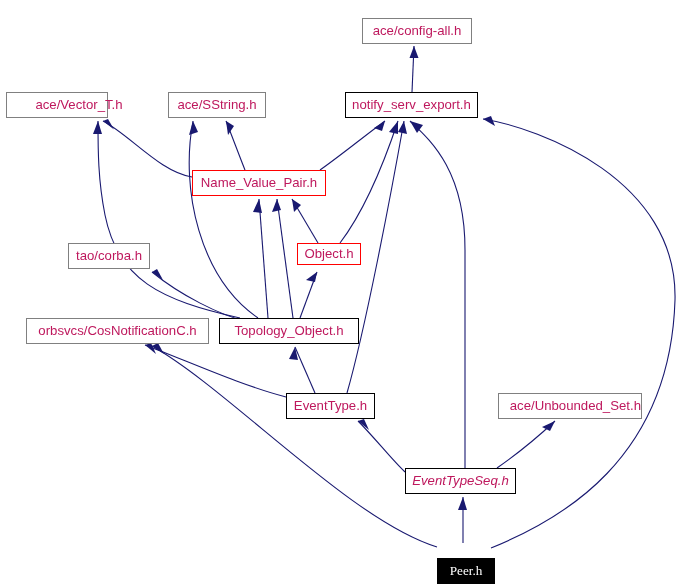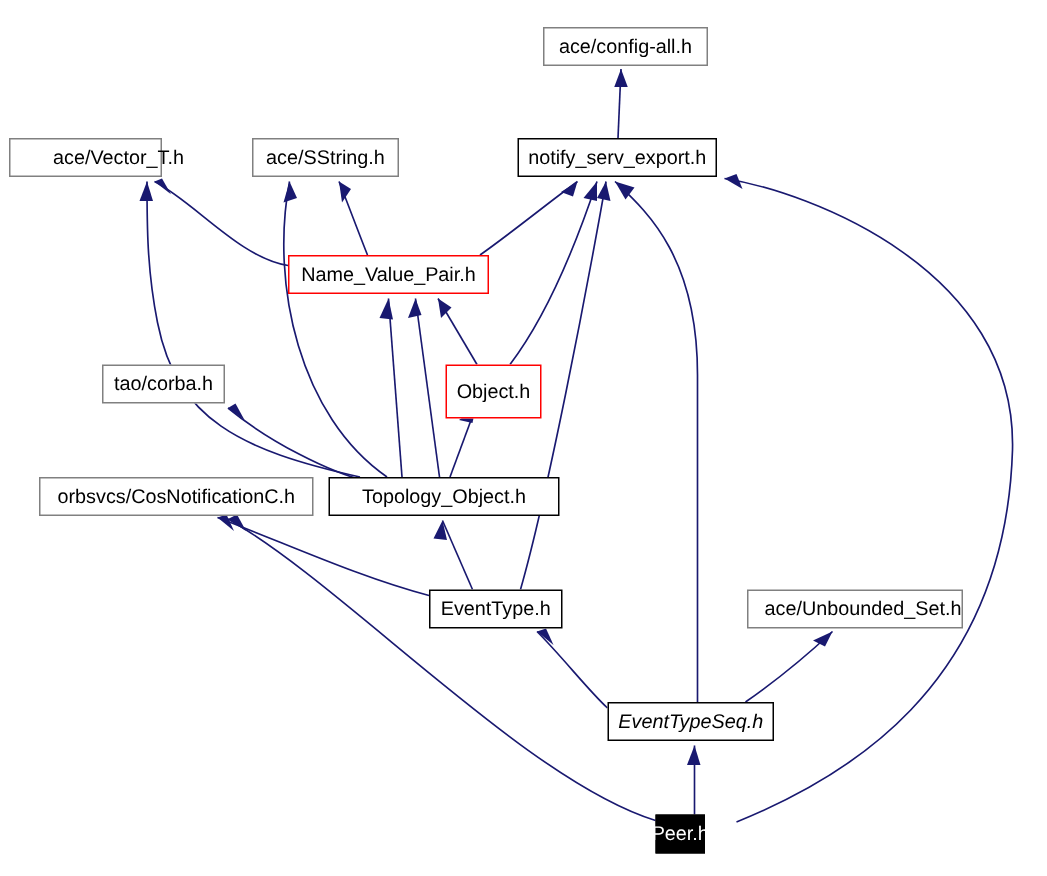--- a/index.html
+++ b/index.html
@@ -23,21 +23,21 @@
     left: 0;
     top: 0;
     width: 698px;
     height: 584px;
   }
   .node-box {
     position: absolute;
     box-sizing: border-box;
     border: 1px solid #808080;
     background: #ffffff;
-    color: #000000;
+    color: #be185d;
     font-size: 13.2px;
     line-height: 1;
     display: flex;
     align-items: center;
     justify-content: center;
     white-space: nowrap;
     letter-spacing: 0px;
   }
   .node-box.border-red { border-color: #ff0000; }
   .node-box.border-black { border-color: #000000; }
@@ -158,35 +158,35 @@
       </div>
       <div class="node-box border-black" style="left: 345px; top: 92px; width: 133px; height: 26px;">
         <span>notify_serv_export.h</span>
       </div>
       <div class="node-box border-red" style="left: 192px; top: 170px; width: 134px; height: 26px;">
         <span>Name_Value_Pair.h</span>
       </div>
       <div class="node-box " style="left: 68px; top: 243px; width: 82px; height: 26px;">
         <span>tao/corba.h</span>
       </div>
-      <div class="node-box border-red" style="left: 297px; top: 243px; width: 64px; height: 36px; justify-content: center;">
+      <div class="node-box border-red" style="left: 297px; top: 243px; width: 64px; height: 22px; justify-content: center;">
         <span>Object.h</span>
       </div>
       <div class="node-box " style="left: 26px; top: 318px; width: 183px; height: 26px;">
         <span>orbsvcs/CosNotificationC.h</span>
       </div>
-      <div class="node-box border-black" style="left: 219px; top: 318px; width: 154px; height: 26px;">
+      <div class="node-box border-black" style="left: 219px; top: 318px; width: 140px; height: 26px;">
         <span>Topology_Object.h</span>
       </div>
       <div class="node-box border-black" style="left: 286px; top: 393px; width: 89px; height: 26px;">
         <span>EventType.h</span>
       </div>
       <div class="node-box " style="left: 498px; top: 393px; width: 144px; height: 26px; justify-content: flex-end;">
         <span>ace/Unbounded_Set.h</span>
       </div>
       <div class="node-box border-black" style="left: 405px; top: 468px; width: 111px; height: 26px; font-style: italic;">
         <span>EventTypeSeq.h</span>
       </div>
-      <div class="node-box filled-black" style="left: 437px; top: 543px; width: 33px; height: 26px;">
+      <div class="node-box filled-black" style="left: 437px; top: 558px; width: 58px; height: 26px; font-family: Liberation Serif, serif;">
         <span>Peer.h</span>
       </div>
     </div>
 </div>
 
 </body></html>

